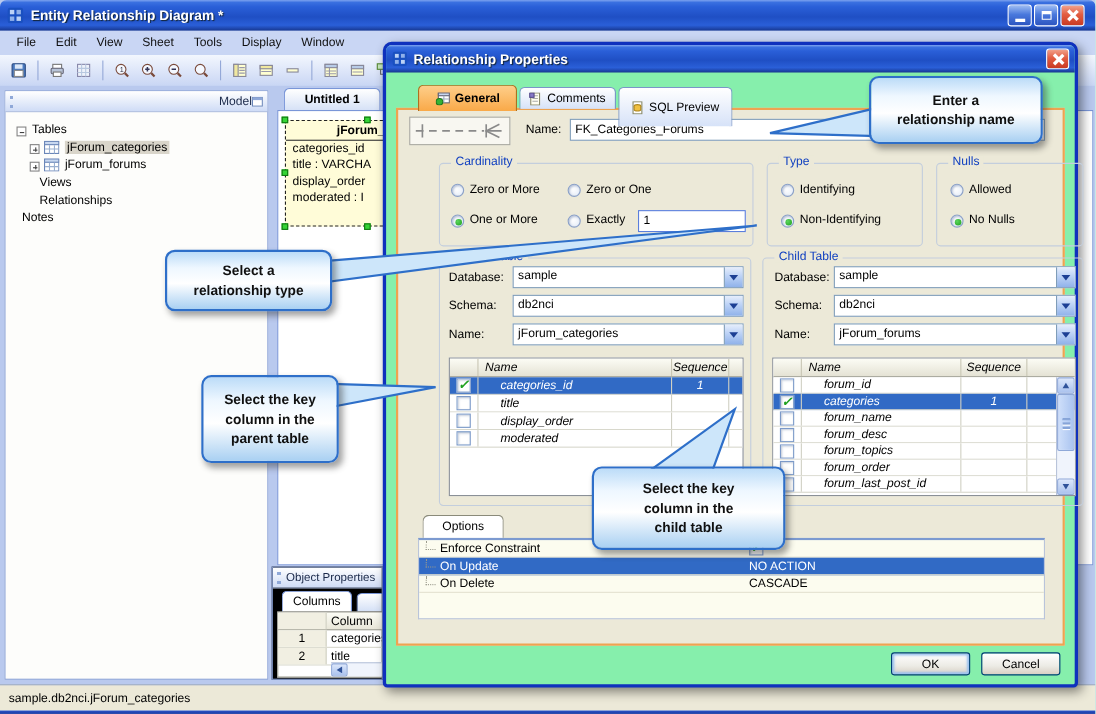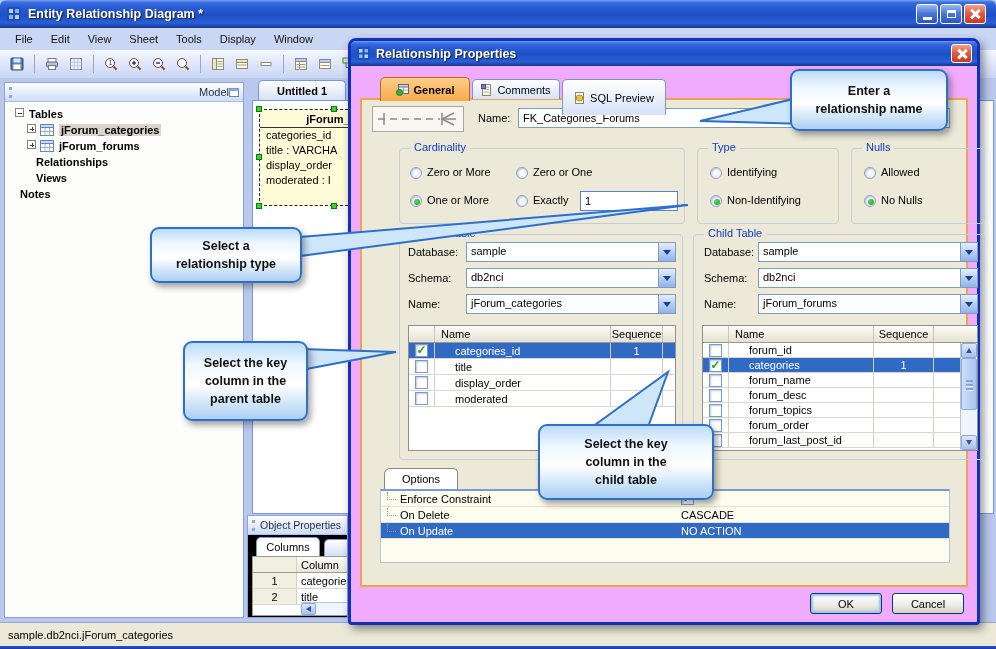--- a/index.html
+++ b/index.html
@@ -26,21 +26,21 @@
   .menu-item { padding:2px 9px; color:#111; }
   .toolbar { position:absolute; left:0; top:50px; width:996px; height:28px; background:linear-gradient(180deg,#f3f7fe,#c9d6f4); display:flex; align-items:center; padding-left:6px; gap:2px; }
   .tbtn { width:22px; height:22px; display:flex; align-items:center; justify-content:center; border-radius:2px; }
   .tsep { width:1px; height:18px; background:#94a8d8; margin:0 4px; }
 
   
   .panel { position:absolute; background:#fdfdfb; border:1px solid #8aa2d8; }
   .phead { height:19px; background:linear-gradient(180deg,#ffffff,#cfdcf6); border-bottom:1px solid #aebedf; display:flex; align-items:center; padding:0 4px; color:#1c2a4a;text-align:right; }
   .grip { width:3px; height:11px; border-left:3px dotted #8fa8d8; margin-right:5px; }
   .tree { padding-top:6px; }
-  .trow { height:16px; display:flex; align-items:flex-start; white-space:nowrap;font-weight:bold; }
+  .trow { height:16px; display:flex; align-items:flex-end; white-space:nowrap; }
   .expander { width:9px; height:9px; border:1px solid #848484; background:#fff; position:relative; flex:none; }
   .expander::before { content:""; position:absolute; left:1.5px; top:3.5px; width:4.5px; height:1px; background:#404040; }
   .expander.plus::after { content:""; position:absolute; left:3.5px; top:1.5px; width:1px; height:4.5px; background:#404040; }
   .tlabel { margin-left:5px; }
   .tlabel.selbg { background:#d9d5ca; padding:0 2px; }
 
   
   .cvtab { position:absolute; left:258px; top:80px; width:88px; height:21px; background:linear-gradient(180deg,#ffffff,#d4e0f6);
     border:1px solid #7a96d8; border-bottom:none; border-radius:5px 5px 0 0; display:flex; align-items:center; justify-content:center; font-weight:bold; }
   .canvas { position:absolute; left:252px; top:100px; width:742px; height:414px; background:#fff; border:1px solid #7a96d8; overflow:hidden; }
@@ -55,21 +55,21 @@
   .ophead { height:16px; display:flex; background:linear-gradient(180deg,#fcfcf5,#e8e6d8); border-bottom:1px solid #9a9a8c; }
   .oprow { height:16px; display:flex; border-bottom:1px solid #d8d8cc; }
   .opc { border-right:1px solid #d0d0c4; display:flex; align-items:center; padding:0 4px; overflow:hidden; white-space:nowrap; }
   .opc.num { width:44px; justify-content:center; background:#f1efe2; }
 
   
   .statusbar { position:absolute; left:0; top:622px; width:996px; height:24px; background:#ece9d8; border-top:1px solid #98a8c8; display:flex; align-items:center; padding-left:8px; }
   .bottomframe { position:absolute; left:0; top:646px; width:996px; height:3px; background:linear-gradient(180deg,#2b52c8,#1a3aa0); }
 
   
-  .dialog { position:absolute; left:348px; top:38px; width:632px; height:587px; background:#f0abfc;
+  .dialog { position:absolute; left:348px; top:38px; width:632px; height:587px; background:#86efac;
     border:3px solid #0f31bd; border-radius:8px 8px 4px 4px; box-shadow:3px 4px 10px rgba(0,0,0,.45); z-index:10; }
   .dtitle { position:absolute; left:0; top:0; width:626px; height:25px; border-radius:5px 5px 0 0;
     background:linear-gradient(180deg,#7ca2ef 0%,#3a70e0 8%,#2a5fd8 22%,#1f4fc4 55%,#2a5fd8 82%,#16368f 100%);
     display:flex; align-items:center; padding:0 5px; }
   .dtext { color:#fff; font-weight:bold; font-size:12.5px; text-shadow:1px 1px 1px #123; margin-left:5px; flex:1; }
   .dclose { width:21px; height:19px; border-radius:3px; border:1px solid #fff; background:linear-gradient(180deg,#f2a38c,#e25d42 45%,#c93a22);
     display:flex; align-items:center; justify-content:center; }
 
   .dtab { position:absolute; display:flex; align-items:center; justify-content:center; gap:5px; border-radius:5px 5px 0 0; z-index:3; }
   .dtab.active { background:linear-gradient(180deg,#fece8a,#f9a948); border:1px solid #b06f1e; border-bottom:none; font-weight:bold; }
@@ -84,21 +84,21 @@
   .radio { position:absolute; width:12px; height:12px; border-radius:50%; border:1px solid #8aa0c8; background:radial-gradient(circle at 35% 35%,#fff,#e4ecf8); box-shadow:inset 1px 1px 2px rgba(120,140,180,.5); }
   .radio.sel::after { content:""; position:absolute; left:2.5px; top:2.5px; width:6px; height:6px; border-radius:50%; background:radial-gradient(circle at 35% 35%,#5cd65c,#1d9e1d); }
   .rlabel { position:absolute; white-space:nowrap; }
 
   .flabel { position:absolute; white-space:nowrap; }
   .combo { position:absolute; height:20px; background:#fff; border:1px solid #7f9db9; display:flex; }
   .ct { flex:1; padding:2px 4px; overflow:hidden; white-space:nowrap; }
   .cbtn { width:17px; border-left:1px solid #7f9db9; background:linear-gradient(180deg,#e6eefc,#bcd2f6 45%,#90b2ea); display:flex; align-items:center; justify-content:center; }
   .chev { width:0; height:0; border-left:4px solid transparent; border-right:4px solid transparent; border-top:5px solid #1c3f94; }
 
-  .grid { position:absolute; background:#fff; border:1px solid #8a9097; overflow:hidden; }
+  .grid { position:absolute; background:#fff; border:1px solid #8a9097; overflow:hidden;font-style:italic; }
   .ghead { height:17px; display:flex; background:linear-gradient(180deg,#fcfcf5,#e4e2d4); border-bottom:1px solid #9a9a8c; }
   .gh { border-right:1px solid #c8c6b4; display:flex; align-items:center; padding-left:6px; }
   .grow { display:flex; border-bottom:1px solid #d8d8cc; background:#fff; }
   .grow.sel { background:#316ac5; color:#fff; }
   .gc { border-right:1px solid #d0d0c4; display:flex; align-items:center; overflow:hidden; white-space:nowrap; }
   .gc.chk { justify-content:center; }
   .gc.name { padding-left:20px; }
   .gc.seq { justify-content:center; }
   .cbx { width:13px; height:13px; background:#fff; border:1px solid #7b99c8; box-shadow:inset 1px 1px 2px rgba(150,165,190,.6); display:inline-flex; align-items:center; justify-content:center; flex:none; }
   .cbx.on::after { content:"✓"; color:#1fa11f; font-size:12px; font-weight:bold; line-height:1; margin-top:-1px; }
@@ -334,24 +334,24 @@
               <rect x="0.5" y="0.5" width="13" height="11" fill="#fff" stroke="#6a86b8"></rect>
               <rect x="0.5" y="0.5" width="13" height="3" fill="#c8d8f0" stroke="#6a86b8"></rect>
               <line x1="5" y1="4" x2="5" y2="11.5" stroke="#9ab0d0"></line>
               <line x1="9.5" y1="4" x2="9.5" y2="11.5" stroke="#9ab0d0"></line>
               <line x1="1" y1="7.5" x2="13" y2="7.5" stroke="#9ab0d0"></line>
             </svg>
           </span>
         <span class="tlabel">jForum_forums</span>
       </div>
       <div class="trow" style="padding-left:26px;">
+        <span class="tlabel">Views</span>
+      </div>
+      <div class="trow" style="padding-left:26px;">
         <span class="tlabel">Relationships</span>
-      </div>
-      <div class="trow" style="padding-left:26px;">
-        <span class="tlabel">Views</span>
       </div>
       <div class="trow" style="padding-left:10px;">
         <span class="tlabel">Notes</span>
       </div>
     </div>
   </div>
 
   <div class="cvtab">
       <span>Untitled 1</span>
     </div>
@@ -671,33 +671,33 @@
       <div class="optgrid" style="left:18px;top:389px;width:570px;height:74px;">
         <div class="opt-row">
           <span class="opt-label">
               <i class="stub"></i>
               <span>Enforce Constraint</span>
             </span>
           <span class="opt-value">
               <span class="cbx on"></span>
             </span>
         </div>
+        <div class="opt-row sel">
+          <span class="opt-label">
+              <i class="stub"></i>
+              <span>On Update</span>
+            </span>
+          <span class="opt-value">NO ACTION</span>
+        </div>
         <div class="opt-row">
           <span class="opt-label">
               <i class="stub"></i>
               <span>On Delete</span>
             </span>
           <span class="opt-value">CASCADE</span>
-        </div>
-        <div class="opt-row sel">
-          <span class="opt-label">
-              <i class="stub"></i>
-              <span>On Update</span>
-            </span>
-          <span class="opt-value">NO ACTION</span>
         </div>
       </div>
     </div>
 
     <div class="xpbtn def" style="left:459px;top:552px;">
         <span>OK</span>
       </div>
     <div class="xpbtn" style="left:541px;top:552px;">
         <span>Cancel</span>
       </div>

